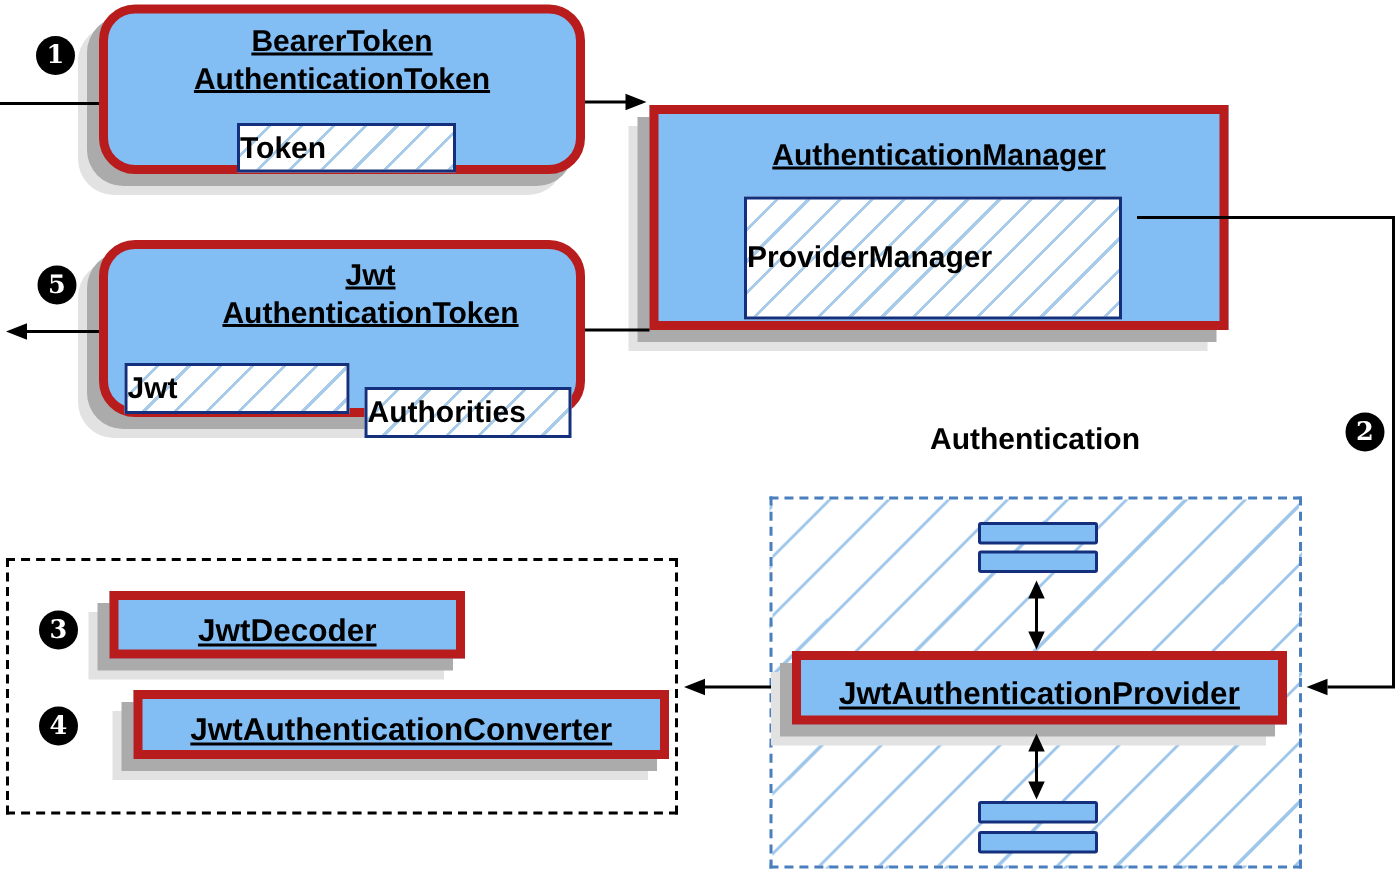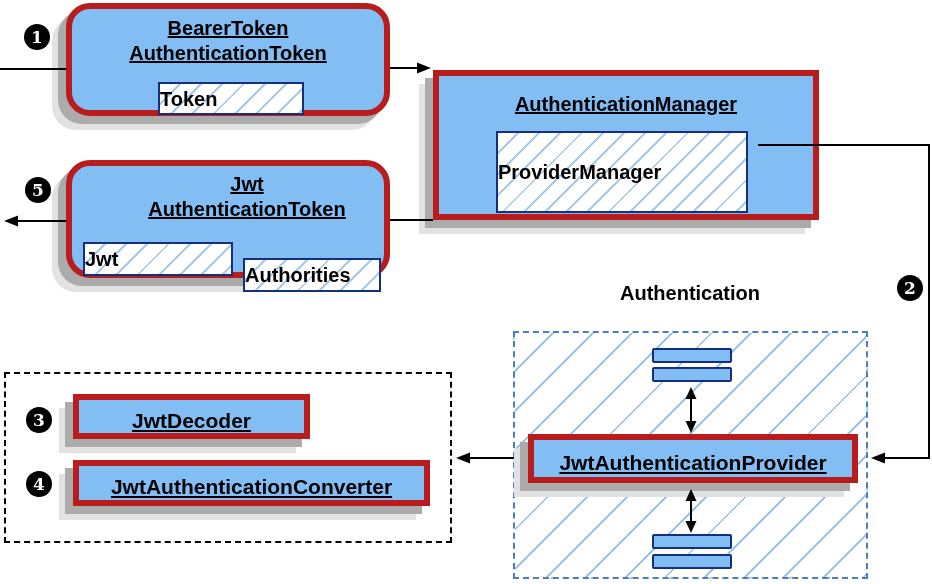--- a/index.html
+++ b/index.html
@@ -50,21 +50,21 @@
   #slot-b{left:652px;top:367px;}
   #slot-c{left:652px;top:534px;}
   #slot-d{left:652px;top:554px;}
   #provider{left:528px;top:434px;width:330px;height:49px;font-size:21px;line-height:45px;}
   
   #black-dashed{
     position:absolute;box-sizing:border-box;left:4px;top:372px;width:448px;height:171px;
     border:2px dashed #000;z-index:2;
   }
   #decoder{left:73px;top:394px;width:237px;height:45px;font-size:21px;line-height:41px;}
-  #converter{left:73px;top:460px;width:357px;height:46px;font-size:21px;line-height:42px;}
+  #converter{left:89px;top:460px;width:357px;height:46px;font-size:21px;line-height:42px;}
   
   .badge{
     position:absolute;width:26px;height:26px;border-radius:50%;z-index:20;
     background:#000;color:#fff;text-align:center;line-height:26px;
     font-family:"DejaVu Serif",serif;font-weight:bold;font-size:17px;
   }
   #badge1{left:24px;top:24px;}
   #badge2{left:897px;top:275px;}
   #badge3{left:26px;top:407px;}
   #badge4{left:26px;top:471px;}

